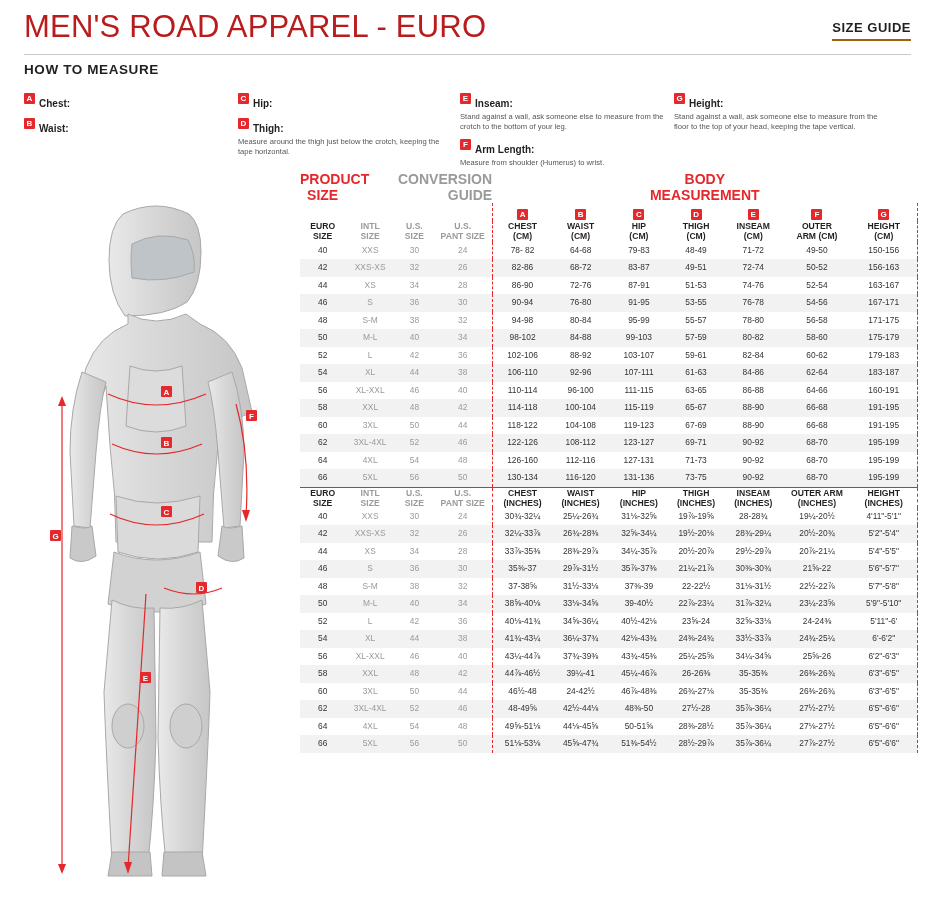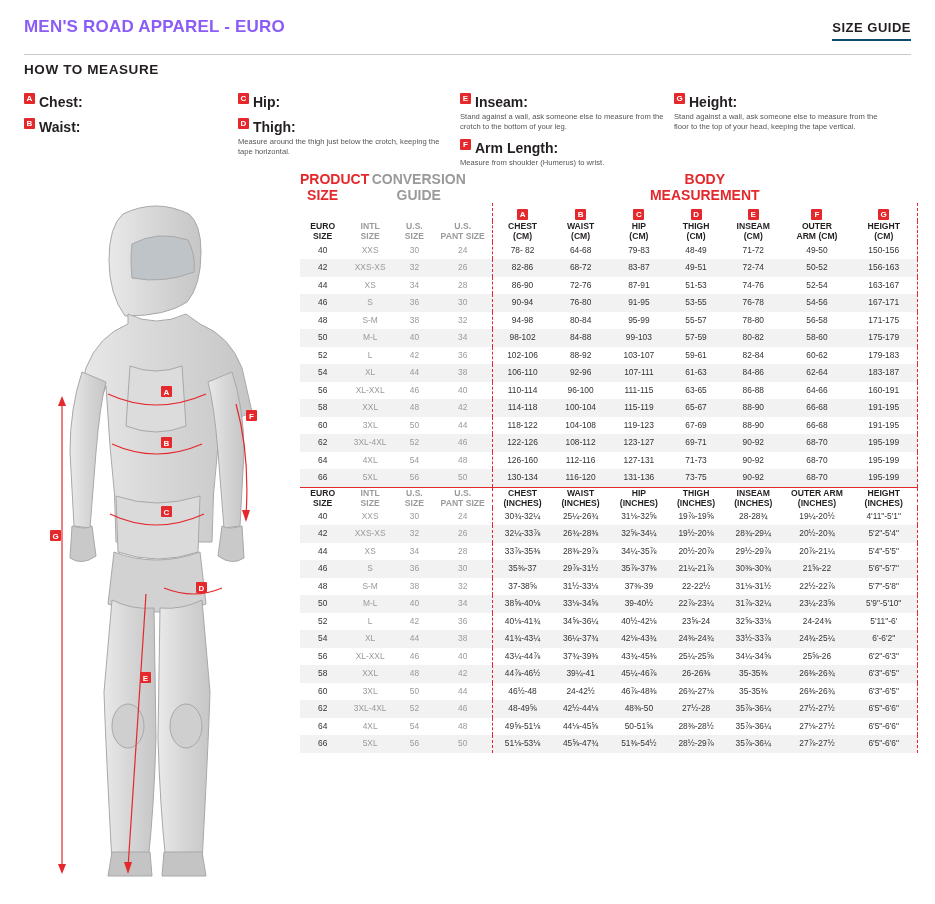--- a/index.html
+++ b/index.html
@@ -12,28 +12,28 @@
     position:relative;
     overflow:hidden;
   }
   .page { position:relative; width:935px; height:904px; padding:0; }
 
   
   .header {
     position:absolute; left:24px; top:8px; right:24px; height:48px;
   }
   .header h1 {
-    margin:0; font-size:17px; font-weight:bold; letter-spacing:0.2px;
-    color:#8b5cf6; line-height:38px;
+    margin:0; font-size:31px; font-weight:normal; letter-spacing:0.2px;
+    color:#b91c1c; line-height:38px;
   }
   .size-guide {
     position:absolute; right:0; top:12px;
     font-size:13px; font-weight:bold; letter-spacing:0.5px;
     padding-bottom:4px;
-    border-bottom:2px solid #0c4a6e;
+    border-bottom:2px solid #a16207;
   }
   .header-rule {
     position:absolute; left:24px; right:24px; top:54px;
     height:1px; background:#c9c9c9;
   }
 
   
   .howto { position:absolute; left:24px; top:62px; width:890px; }
   .howto h2 {
     margin:0 0 16px 0; font-size:13.5px; font-weight:bold; letter-spacing:0.6px;
@@ -42,40 +42,40 @@
   .howto-col { width:214px; padding-right:10px; }
   .howto-col.c2 { width:222px; }
   .howto-col.c3 { width:214px; }
   .howto-col.c4 { width:228px; }
   .hrow { margin-bottom:7px; }
   .hbadge {
     display:inline-block; width:11px; height:11px; line-height:11px;
     background:#e4282c; color:#fff; font-size:8px; font-weight:bold;
     text-align:center; vertical-align:top; margin-right:4px; border-radius:1px;
   }
-  .hlabel { font-size:14px; font-weight:bold; color:#231f20; }
+  .hlabel { font-size:10px; font-weight:bold; color:#231f20; }
   .htext { font-size:7.6px; line-height:1.33; color:#555; margin:1px 0 0 0; }
 
   
   .figure-wrap {
     position:absolute; left:20px; top:196px; width:272px; height:690px;
   }
 
   
   .tablewrap {
     position:absolute; left:300px; top:172px; width:620px;
   }
   table.sz { border-collapse:collapse; width:618px; table-layout:fixed; }
   table.sz td, table.sz th { padding:0; }
 
   .grp-head td {
     font-size:14px; font-weight:bold; text-align:center; color:#e4282c;
     padding:1px 0 1px 0; line-height:1.12;
   }
-  .grp-head td.gray { color:#9a9a9a; }
+  .grp-head td.gray { color:#9a9a9a;text-align:right; }
 
   .letter-row td { padding:2px 0 3px 0; text-align:center; }
   .lbadge {
     display:inline-block; width:11px; height:11px; line-height:11px;
     background:#e4282c; color:#fff; font-size:8px; font-weight:bold;
     text-align:center; border-radius:1px;
   }
 
   .col-head td {
     font-size:8.6px; font-weight:bold; text-align:center; color:#231f20;

